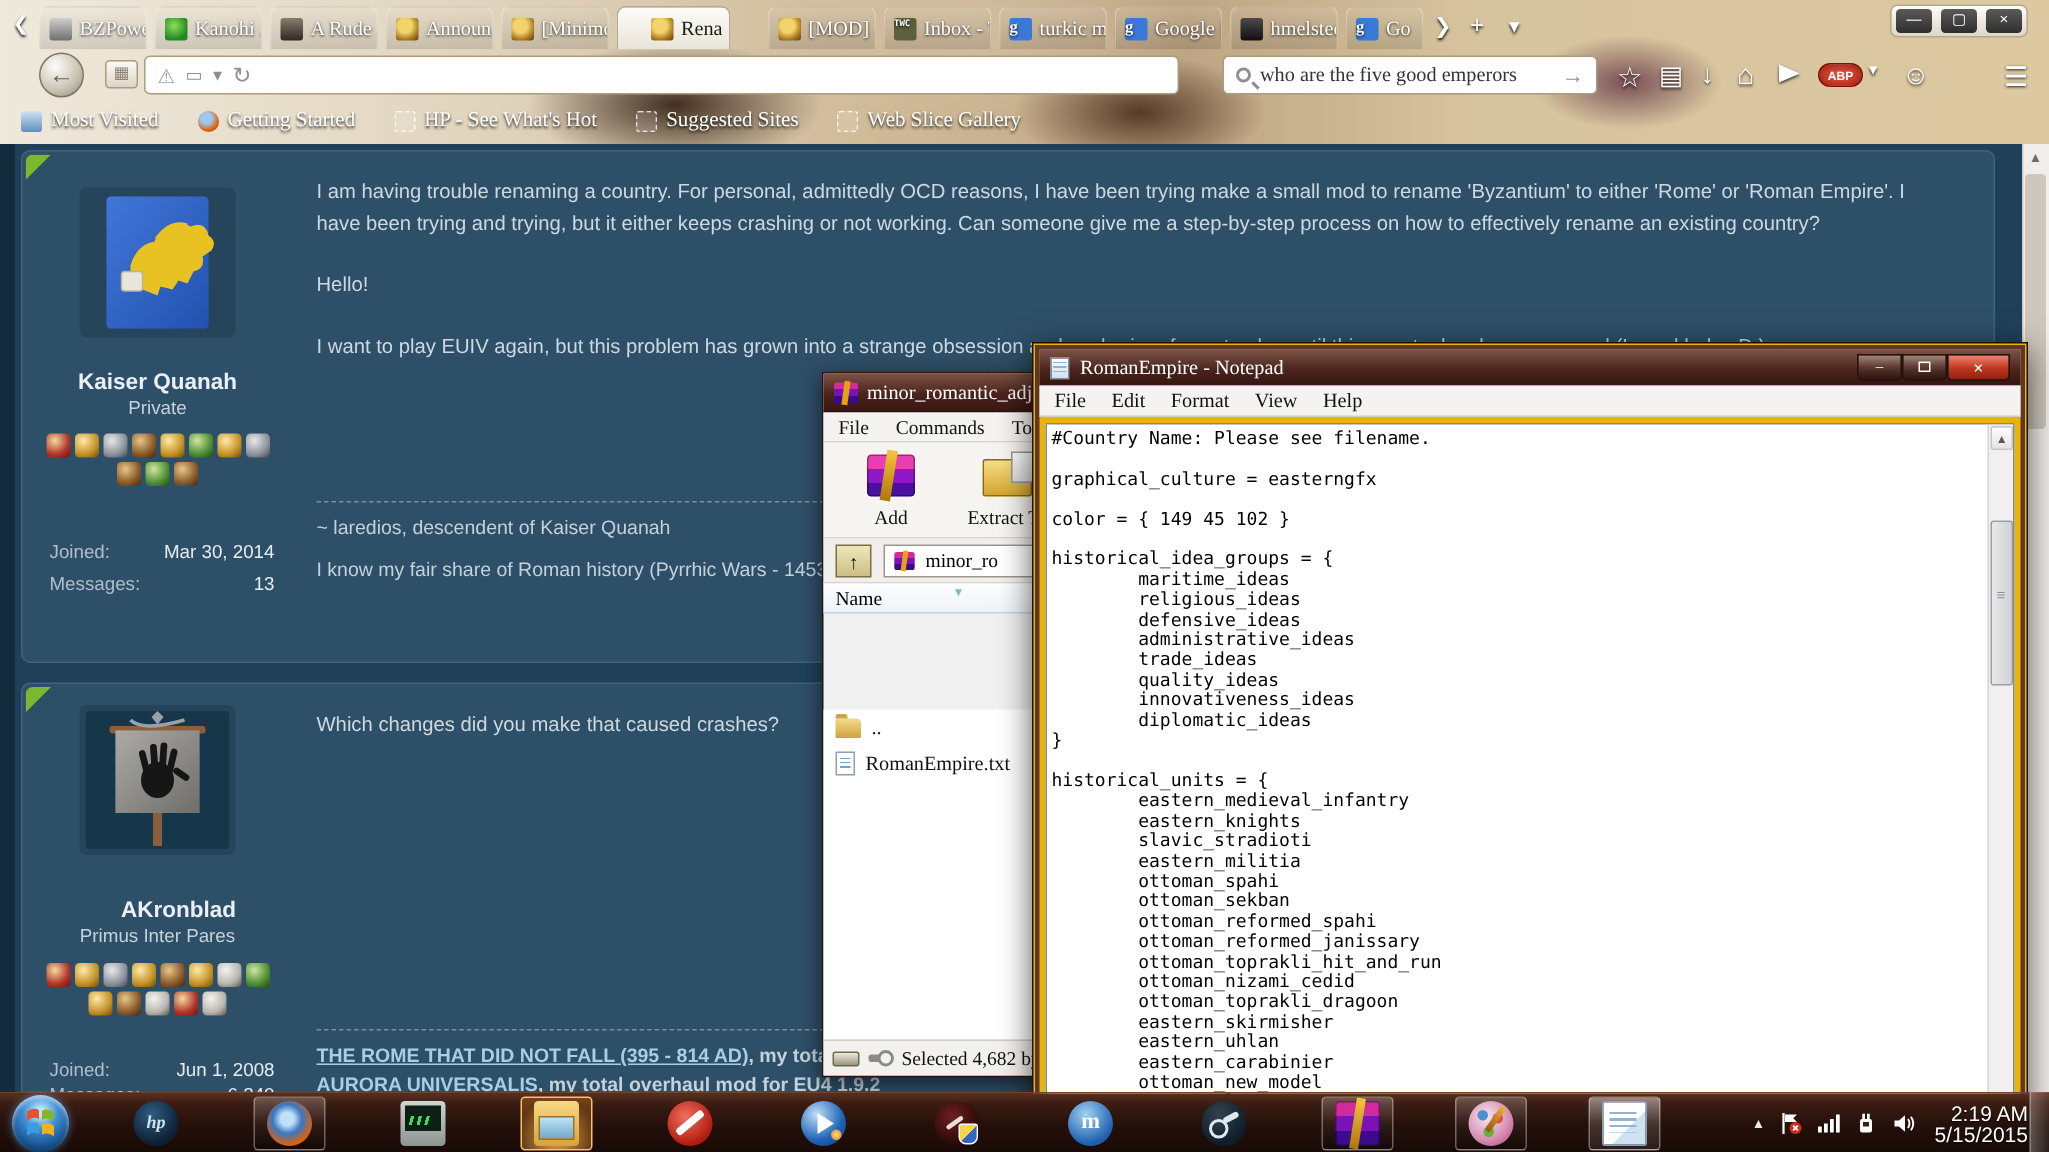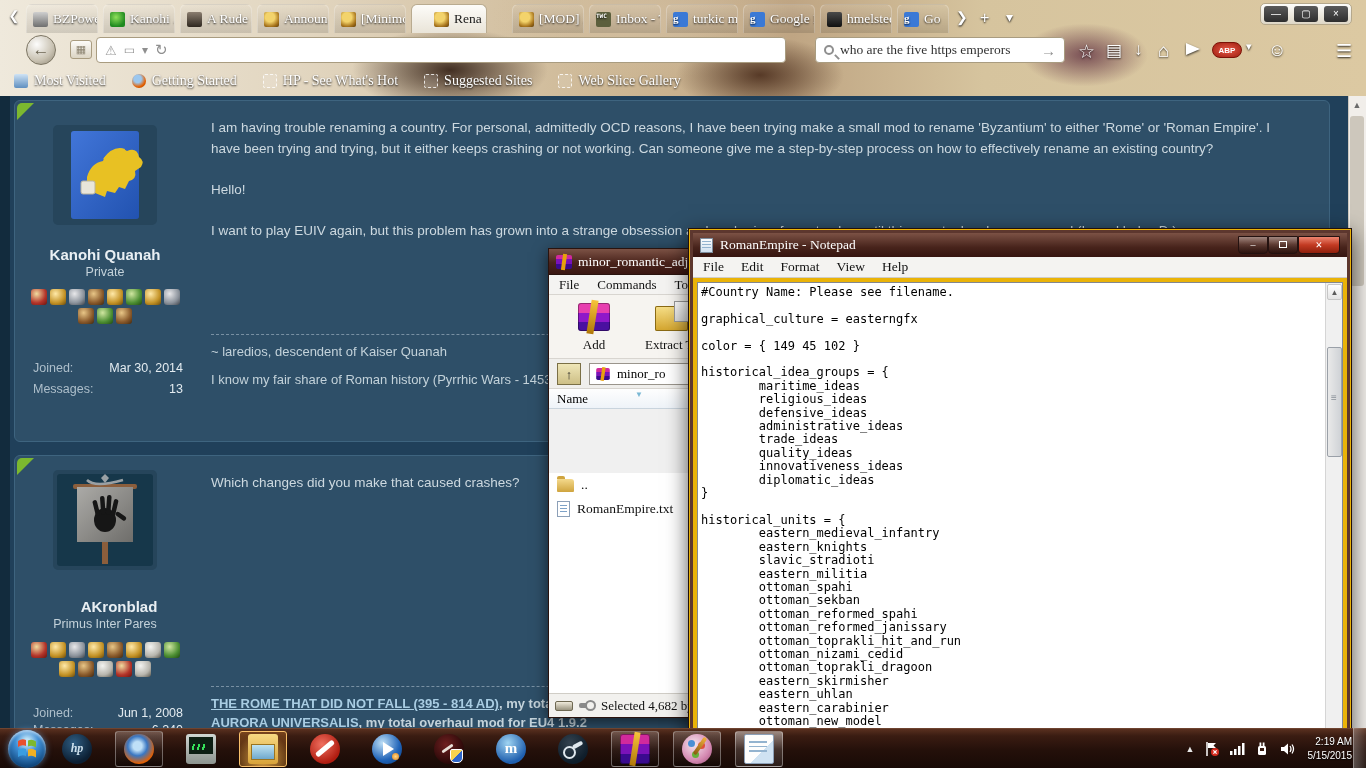--- a/index.html
+++ b/index.html
@@ -159,21 +159,21 @@
   #np-menu { height:21px; background:#f4f3f1; display:flex; gap:17px; padding:2px 10px 0; font-family:"Liberation Serif",serif; font-size:13.5px; color:#111; border-bottom:1px solid #cfcdc8; }
   #np-body { position:absolute; left:4px; top:49px; right:4px; bottom:4px; background:#fff; border:1px solid #828790; overflow:hidden; }
   #np-text { position:absolute; left:3px; top:3px; right:20px; bottom:0; font-family:"DejaVu Sans Mono",monospace; font-size:12px; line-height:13.4px; color:#000; white-space:pre; }
   #np-scroll { position:absolute; right:0; top:0; width:17px; bottom:0; background:#f0f0f0; border-left:1px solid #d5d5d5; }
   .np-arrow { position:absolute; left:1px; width:15px; height:16px; color:#5a5a5a; font-size:8px; text-align:center; line-height:16px; background:linear-gradient(#fefefe,#e4e4e4); border:1px solid #c6c6c6; border-radius:2px; }
   #np-thumb { position:absolute; left:1px; top:64px; width:15px; height:110px; background:linear-gradient(90deg,#e9e9e9,#cfd2d6); border:1px solid #9aa0a8; border-radius:2px; }
   #np-thumb::after { content:"≡"; position:absolute; left:3px; top:44px; color:#8a9098; font-size:10px; }
 
   
   #taskbar { position:absolute; left:0; top:728px; width:1366px; height:40px; z-index:100;
-    background:linear-gradient(#59301f 0%, #3a1c12 18%, #24100a 55%, #180a06 100%); border-top:1px solid #6e4430; display:flex; align-items:center; }
+    background:linear-gradient(#59301f 0%, #3a1c12 18%, #24100a 55%, #180a06 100%); border-top:1px solid #6e4430; display:flex; align-items:center;gap:27px; }
   .tb-btn { width:48px; height:36px; margin:0 7px; border-radius:3px; display:flex; align-items:center; justify-content:center; position:relative; }
   .tb-box { border:1px solid rgba(255,255,255,.35); background:linear-gradient(rgba(255,255,255,.22),rgba(255,255,255,.05) 50%, rgba(0,0,0,.2)); }
   .tb-active { background:linear-gradient(rgba(255,255,255,.45),rgba(255,255,255,.15) 50%, rgba(255,255,255,.08)); }
   .tb-orange { border:1px solid #f9c06a; background:radial-gradient(circle at 50% 80%, rgba(255,190,80,.85), rgba(255,150,40,.25) 75%); }
   #startorb { width:38px; height:38px; margin-left:8px; border-radius:50%;
     background:radial-gradient(circle at 50% 30%, #bfe3f7 0 8%, #3f8fd6 35%, #11487e 75%, #0a2c50); box-shadow:0 0 6px rgba(120,190,255,.5), inset 0 2px 3px rgba(255,255,255,.6); position:relative; }
   .ico30 { width:30px; height:30px; border-radius:50%; position:relative; }
   .i-hp { background:radial-gradient(circle at 40% 30%, #2f5d82, #0c1f33 70%); color:#cfe2ee; font:italic bold 12px "Liberation Serif",serif; display:flex; align-items:center; justify-content:center; }
   .i-ff { background:radial-gradient(circle at 45% 40%, #bfe0f7 0 18%, #3a77c2 40%, #e66000 72%, #7e3300); }
   .i-mon { border-radius:3px; background:linear-gradient(#cfd6d2,#8d948f); }
@@ -197,21 +197,21 @@
   .i-rar { border-radius:3px; position:relative; background:linear-gradient(#d12a9c 0 34%, #7a12b8 34% 67%, #3a0a8f 67%); box-shadow:inset 0 0 0 1px rgba(0,0,0,.4); }
   .i-rar::after { content:""; position:absolute; left:12px; top:-2px; width:6px; height:34px; background:linear-gradient(#f7c33c,#b07708); transform:rotate(9deg); }
   .i-paint { background:radial-gradient(circle at 40% 35%, #f6e7ee, #d58ab2 60%, #9a4a74); }
   .i-paint::before { content:""; position:absolute; left:6px; top:6px; width:7px; height:7px; border-radius:50%; background:#4a8fd4; box-shadow:10px 2px 0 #e0503a, 4px 11px 0 #67b03a; }
   .i-paint::after { content:""; position:absolute; left:16px; top:2px; width:4px; height:20px; background:linear-gradient(#f2b03c,#8a5a10); transform:rotate(35deg); border-radius:2px; }
   .i-notepad { border-radius:2px; background:linear-gradient(135deg, #fdfdfd 0 60%, #cfe2f2 60%); border:1px solid #8ca0b8; }
   .i-notepad::before { content:""; position:absolute; left:4px; top:6px; width:18px; height:14px; background:repeating-linear-gradient(#93b3cf 0 1.5px, transparent 1.5px 4.5px); }
   #tray { position:absolute; right:14px; top:0; height:40px; display:flex; align-items:center; gap:9px; color:#fff; }
   #tray .tico { width:16px; height:16px; position:relative; }
   #tray-caret { font-size:9px; color:#e8e8e8; }
-  #clock { text-align:right; font-size:10px; line-height:14px; color:#fff; text-shadow:0 1px 1px #000; margin-left:4px; }
+  #clock { text-align:right; font-size:14px; line-height:14px; color:#fff; text-shadow:0 1px 1px #000; margin-left:4px; }
   #showdesk { position:absolute; right:0; top:728px; width:13px; height:40px; background:linear-gradient(90deg, rgba(255,255,255,.28), rgba(255,255,255,.08)); border-left:1px solid rgba(255,255,255,.45); z-index:101; }
 </style>
 </head>
 <body>
 
 <div id="browser">
   <div id="chrome">
 
     <div id="tabbar">
       <span class="tabscroll" style="left:6px;">❮</span>
@@ -281,21 +281,21 @@
       <div id="backbtn">←</div>
       <div id="pageicon">▦</div>
       <div id="urlbar">
         <span class="warn">⚠</span>
         <span class="url-right">▭</span>
         <span class="url-right">▾</span>
         <span class="url-right" style="font-size:15px;">↻</span>
       </div>
       <div id="searchbox">
         <span class="mag"></span>
-        <span id="searchtext">who are the five https emperors</span>
+        <span id="searchtext">who are the five good emperors</span>
         <span style="color:#8f8f8f; font-size:15px;">→</span>
       </div>
       <span class="navico" style="left:1078px; font-size:19px;">☆</span>
       <span class="navico" style="left:1106px;">▤</span>
       <span class="navico" style="left:1134px; font-weight:bold;">↓</span>
       <span class="navico" style="left:1158px; font-size:19px;">⌂</span>
       <span class="send-ico"></span>
       <div id="abp">ABP</div>
       <span class="navico" style="left:1246px; font-size:11px;">▾</span>
       <span class="navico" style="left:1268px; font-size:18px;">☺</span>
@@ -340,21 +340,21 @@
                 <linearGradient id="g1" x1="0" y1="0" x2="1" y2="1">
                   <stop offset="0" stop-color="#6da0ff"></stop>
                   <stop offset="1" stop-color="#123a8a"></stop>
                 </linearGradient>
               </defs>
             <path d="M30 48 q4 -14 16 -16 q2 -8 10 -6 q6 -10 14 -4 q10 -4 12 6 q6 4 2 10 l-6 4 q2 8 -6 10 l-4 8 -6 -2 -4 6 -8 -2 -2 6 -10 -4 q-10 2 -8 -8 z" fill="#e8c123"></path>
             <path d="M46 30 q10 -14 22 -10 l-4 10 q-8 -4 -18 0z" fill="#e8c123"></path>
             <rect x="24" y="52" width="14" height="13" rx="2" fill="#e9e6da" stroke="#b9b49e"></rect>
           </svg>
         </div>
-        <div class="uname">Kanohi Quanah</div>
+        <div class="uname">Kaiser Quanah</div>
         <div class="urank">Private</div>
         <div class="badges">
           <span class="badge bg1"></span>
             <span class="badge bg2"></span>
             <span class="badge bg3"></span>
             <span class="badge bg4"></span>
             <span class="badge bg2"></span>
             <span class="badge bg5"></span>
             <span class="badge bg2"></span>
             <span class="badge bg3"></span>

